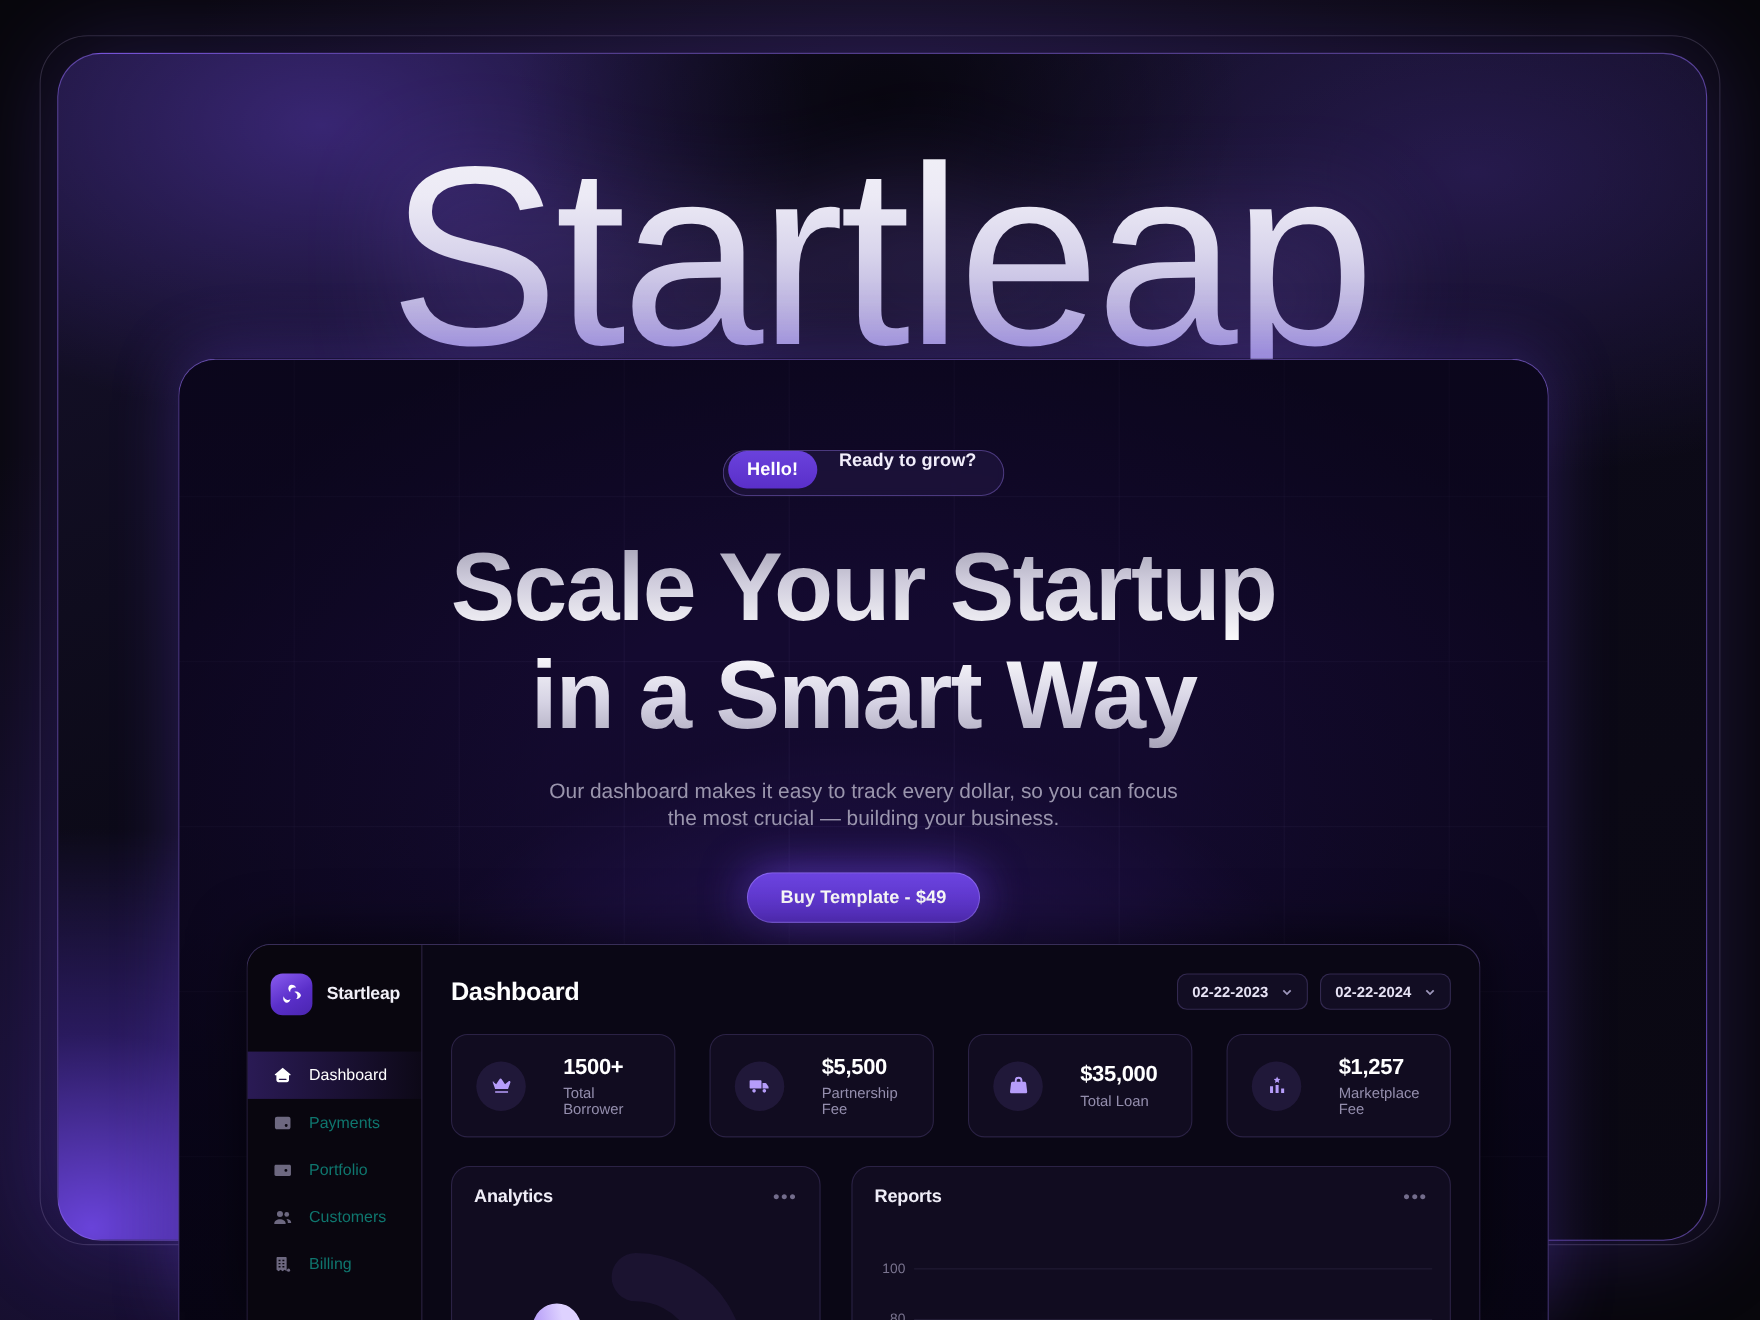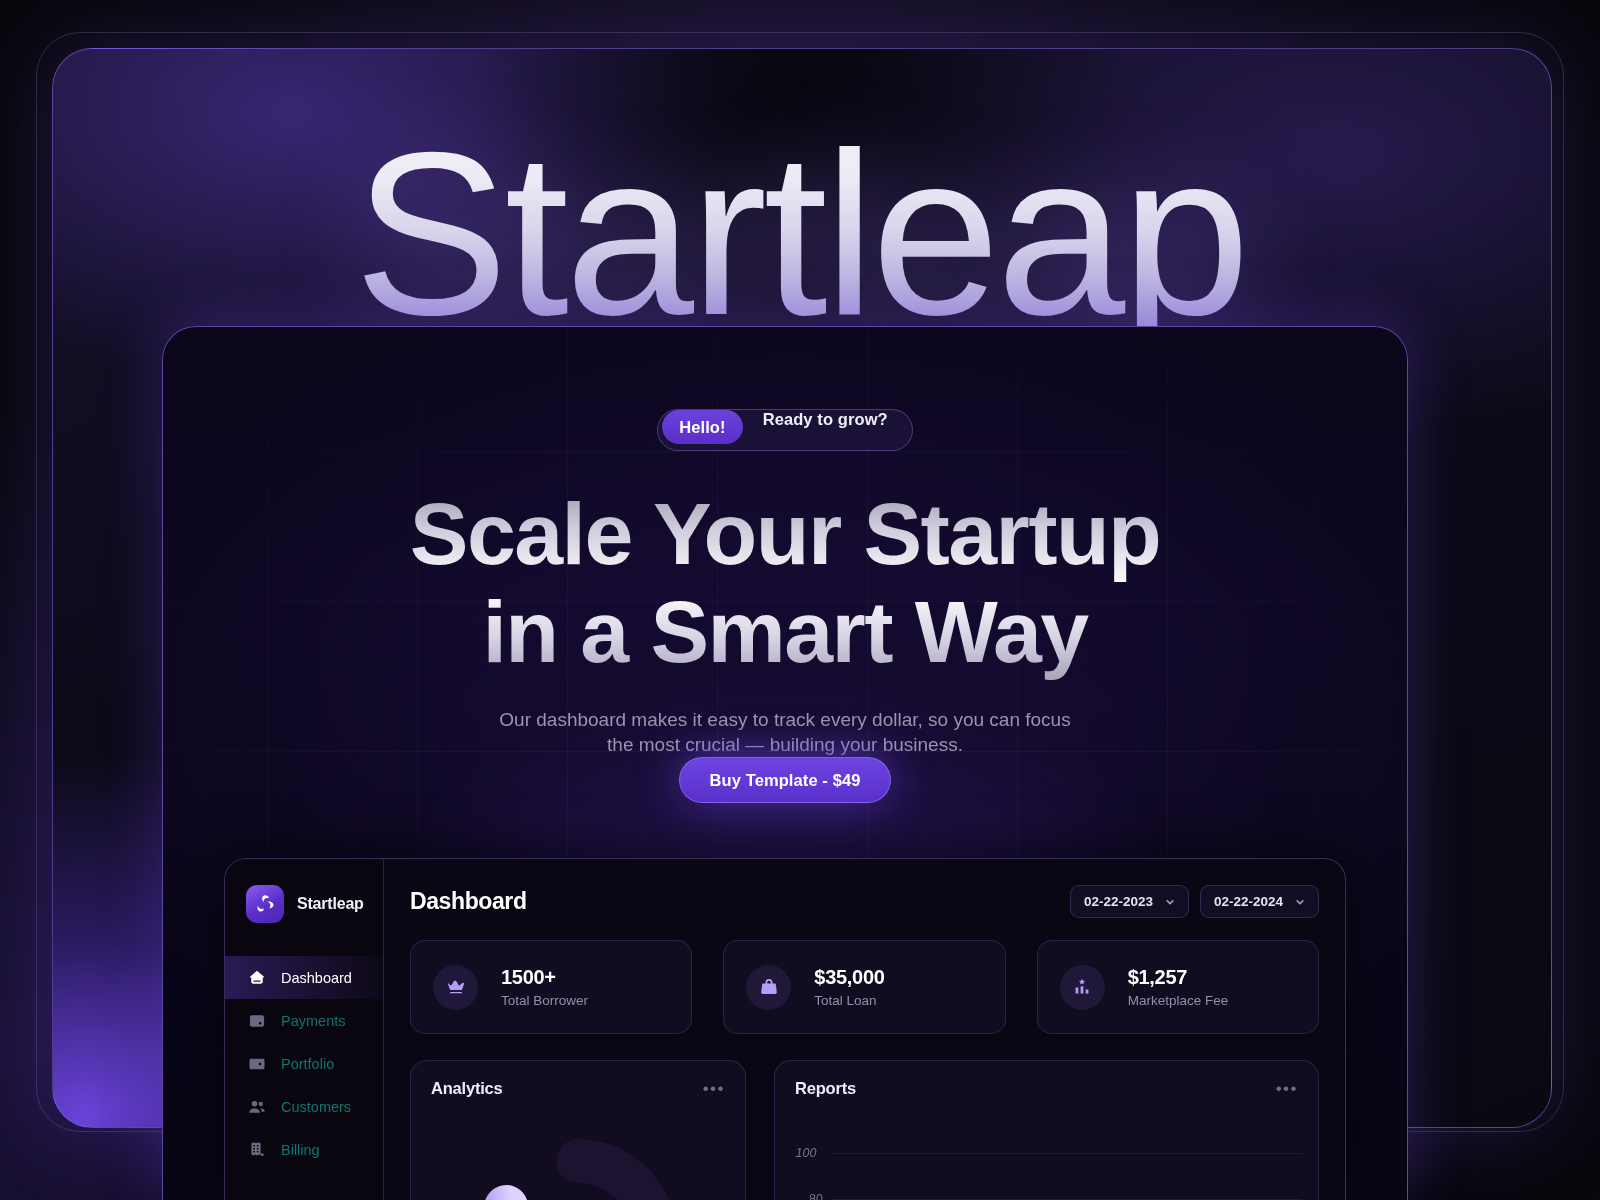--- a/index.html
+++ b/index.html
@@ -161,20 +161,21 @@
 
   .hero-sub {
     margin-top: 26px;
     color: #9a95ad;
     font-size: 19px;
     line-height: 25px;
     font-weight: 400;
   }
 
   .buy-btn {
+    margin-top: 36px;
     display: inline-flex;
     align-items: center;
     justify-content: center;
     height: 46px;
     padding: 0 30px;
     border-radius: 24px;
     border: 1px solid rgba(160,128,255,0.55);
     background: linear-gradient(180deg, #6c44e0 0%, #5b31cc 100%);
     color: #fff;
     font-size: 16.5px;
@@ -283,21 +284,21 @@
 
   .stat-row { display: flex; gap: 31px; margin-bottom: 26px; }
   .stat-card {
     flex: 1 1 0;
     height: 94px;
     border-radius: 15px;
     border: 1px solid rgba(118,100,176,0.26);
     background: #110c20;
     display: flex;
     align-items: center;
-    gap: 23px;
+    gap: 34px;
     padding: 0 22px;
     min-width: 0;
   }
   .stat-ico {
     width: 45px; height: 45px;
     flex: 0 0 45px;
     border-radius: 50%;
     background: rgba(150,118,240,0.12);
     display: flex; align-items: center; justify-content: center;
   }
@@ -459,20 +460,31 @@
             <svg viewBox="0 0 24 24">
                 <path d="M3 7.6l3.6 3 3.3-5.1c.5-.8 1.7-.8 2.2 0l3.3 5.1 3.6-3c.9-.7 2.1.2 1.7 1.3l-2.3 6.4H5.6L3.3 8.9C2.9 7.8 4.1 6.9 5 7.6zM5.6 17.4h12.8v1.5H5.6v-1.5z"></path>
               </svg>
           </div>
           <div>
             <div class="stat-val">1500+</div>
             <div class="stat-lab">Total Borrower</div>
           </div>
         </div>
 
+        <div class="stat-card">
+          <div class="stat-ico">
+            <svg viewBox="0 0 24 24">
+                <path d="M2.6 6.6h9.8c.6 0 1 .4 1 1v7.2H2.6c-.6 0-1-.4-1-1V7.6c0-.6.4-1 1-1zm11.8 2.6h2.9c.4 0 .7.2.9.5l2 3c.1.2.2.4.2.6v1.5h-6V9.2zM6 15.3a1.8 1.8 0 1 1 0 3.6 1.8 1.8 0 0 1 0-3.6zm10.2 0a1.8 1.8 0 1 1 0 3.6 1.8 1.8 0 0 1 0-3.6z"></path>
+              </svg>
+          </div>
+          <div>
+            <div class="stat-val">$5,500</div>
+            <div class="stat-lab">Partnership Fee</div>
+          </div>
+        </div>
 
         <div class="stat-card">
           <div class="stat-ico">
             <svg viewBox="0 0 24 24">
                 <path d="M8.2 8.2V7a3.8 3.8 0 0 1 7.6 0v1.2h2.1c.8 0 1.5.6 1.6 1.4l1 8.2c.1 1-.6 1.8-1.6 1.8H5.1c-1 0-1.7-.8-1.6-1.8l1-8.2c.1-.8.8-1.4 1.6-1.4h2.1zm1.9 0h3.8V7a1.9 1.9 0 0 0-3.8 0v1.2z"></path>
               </svg>
           </div>
           <div>
             <div class="stat-val">$35,000</div>
             <div class="stat-lab">Total Loan</div>
@@ -518,21 +530,21 @@
           </div>
         </div>
 
         <div class="card card-reports">
           <div class="card-head">
             <span class="card-title">Reports</span>
             <span class="dots">•••</span>
           </div>
           <div class="chart-area">
             <div class="grid-line" style="top:40px;"></div>
-            <div class="y-lab" style="top:33px; left:14px; width:34px; text-align:center;font-style:italic;">100</div>
+            <div class="y-lab" style="top:33px; left:14px; width:34px; text-align:right;">100</div>
             <div class="grid-line" style="top:86px;"></div>
             <div class="y-lab" style="top:79px; left:14px; width:34px; text-align:right;">80</div>
 
           </div>
         </div>
       </div>
 
     </div>
   </div>
 

